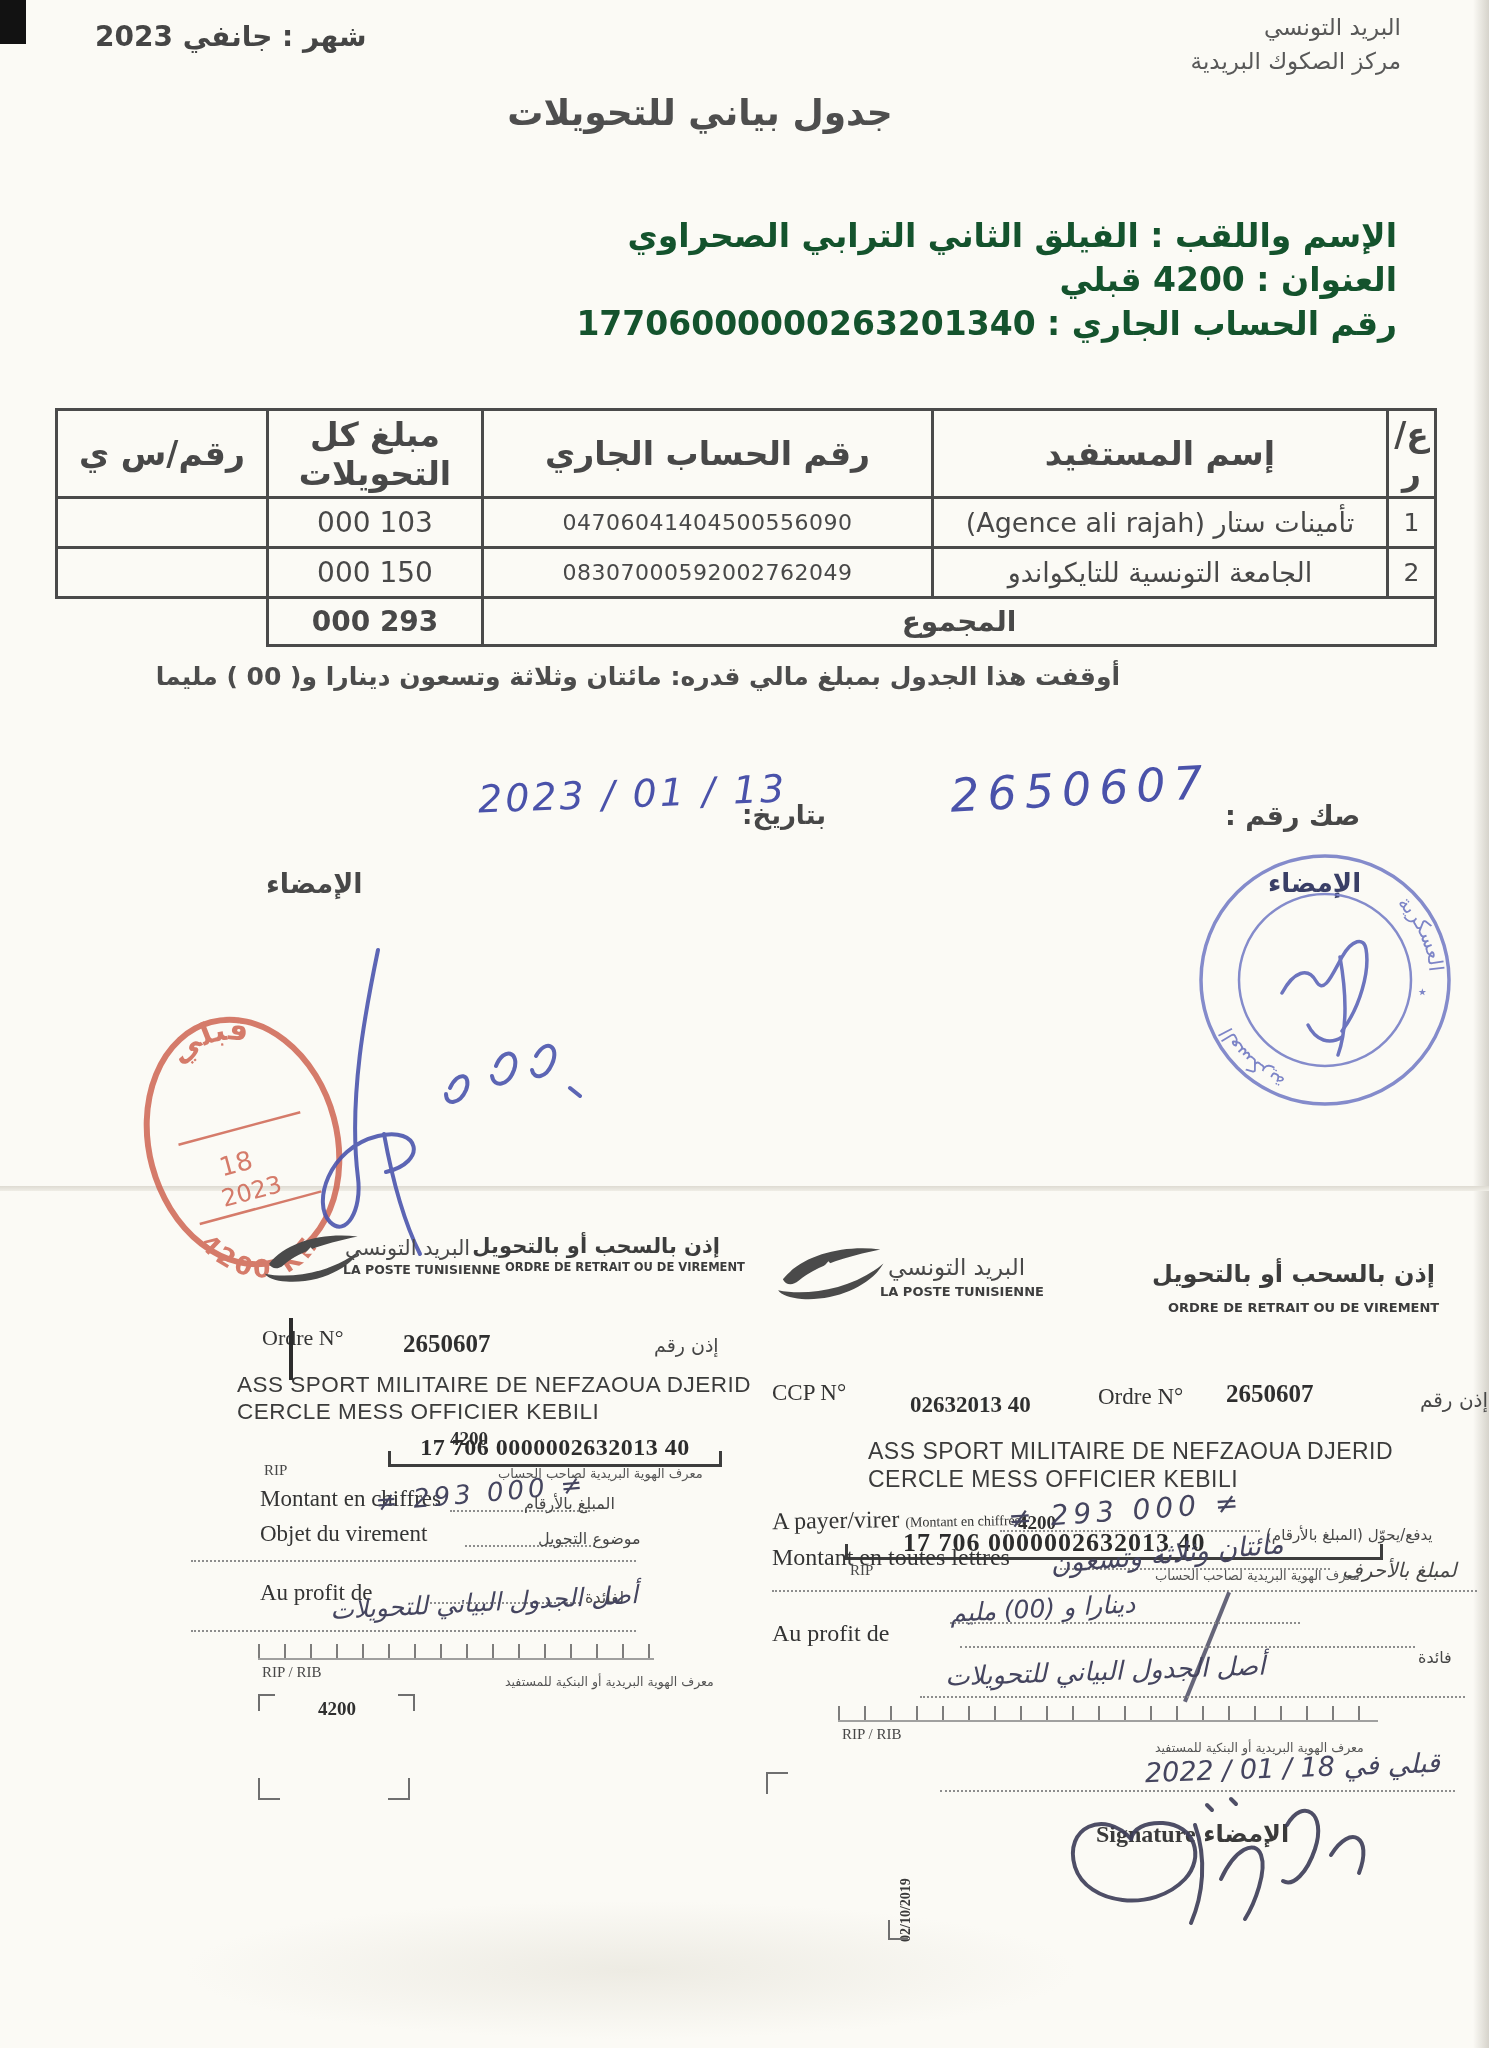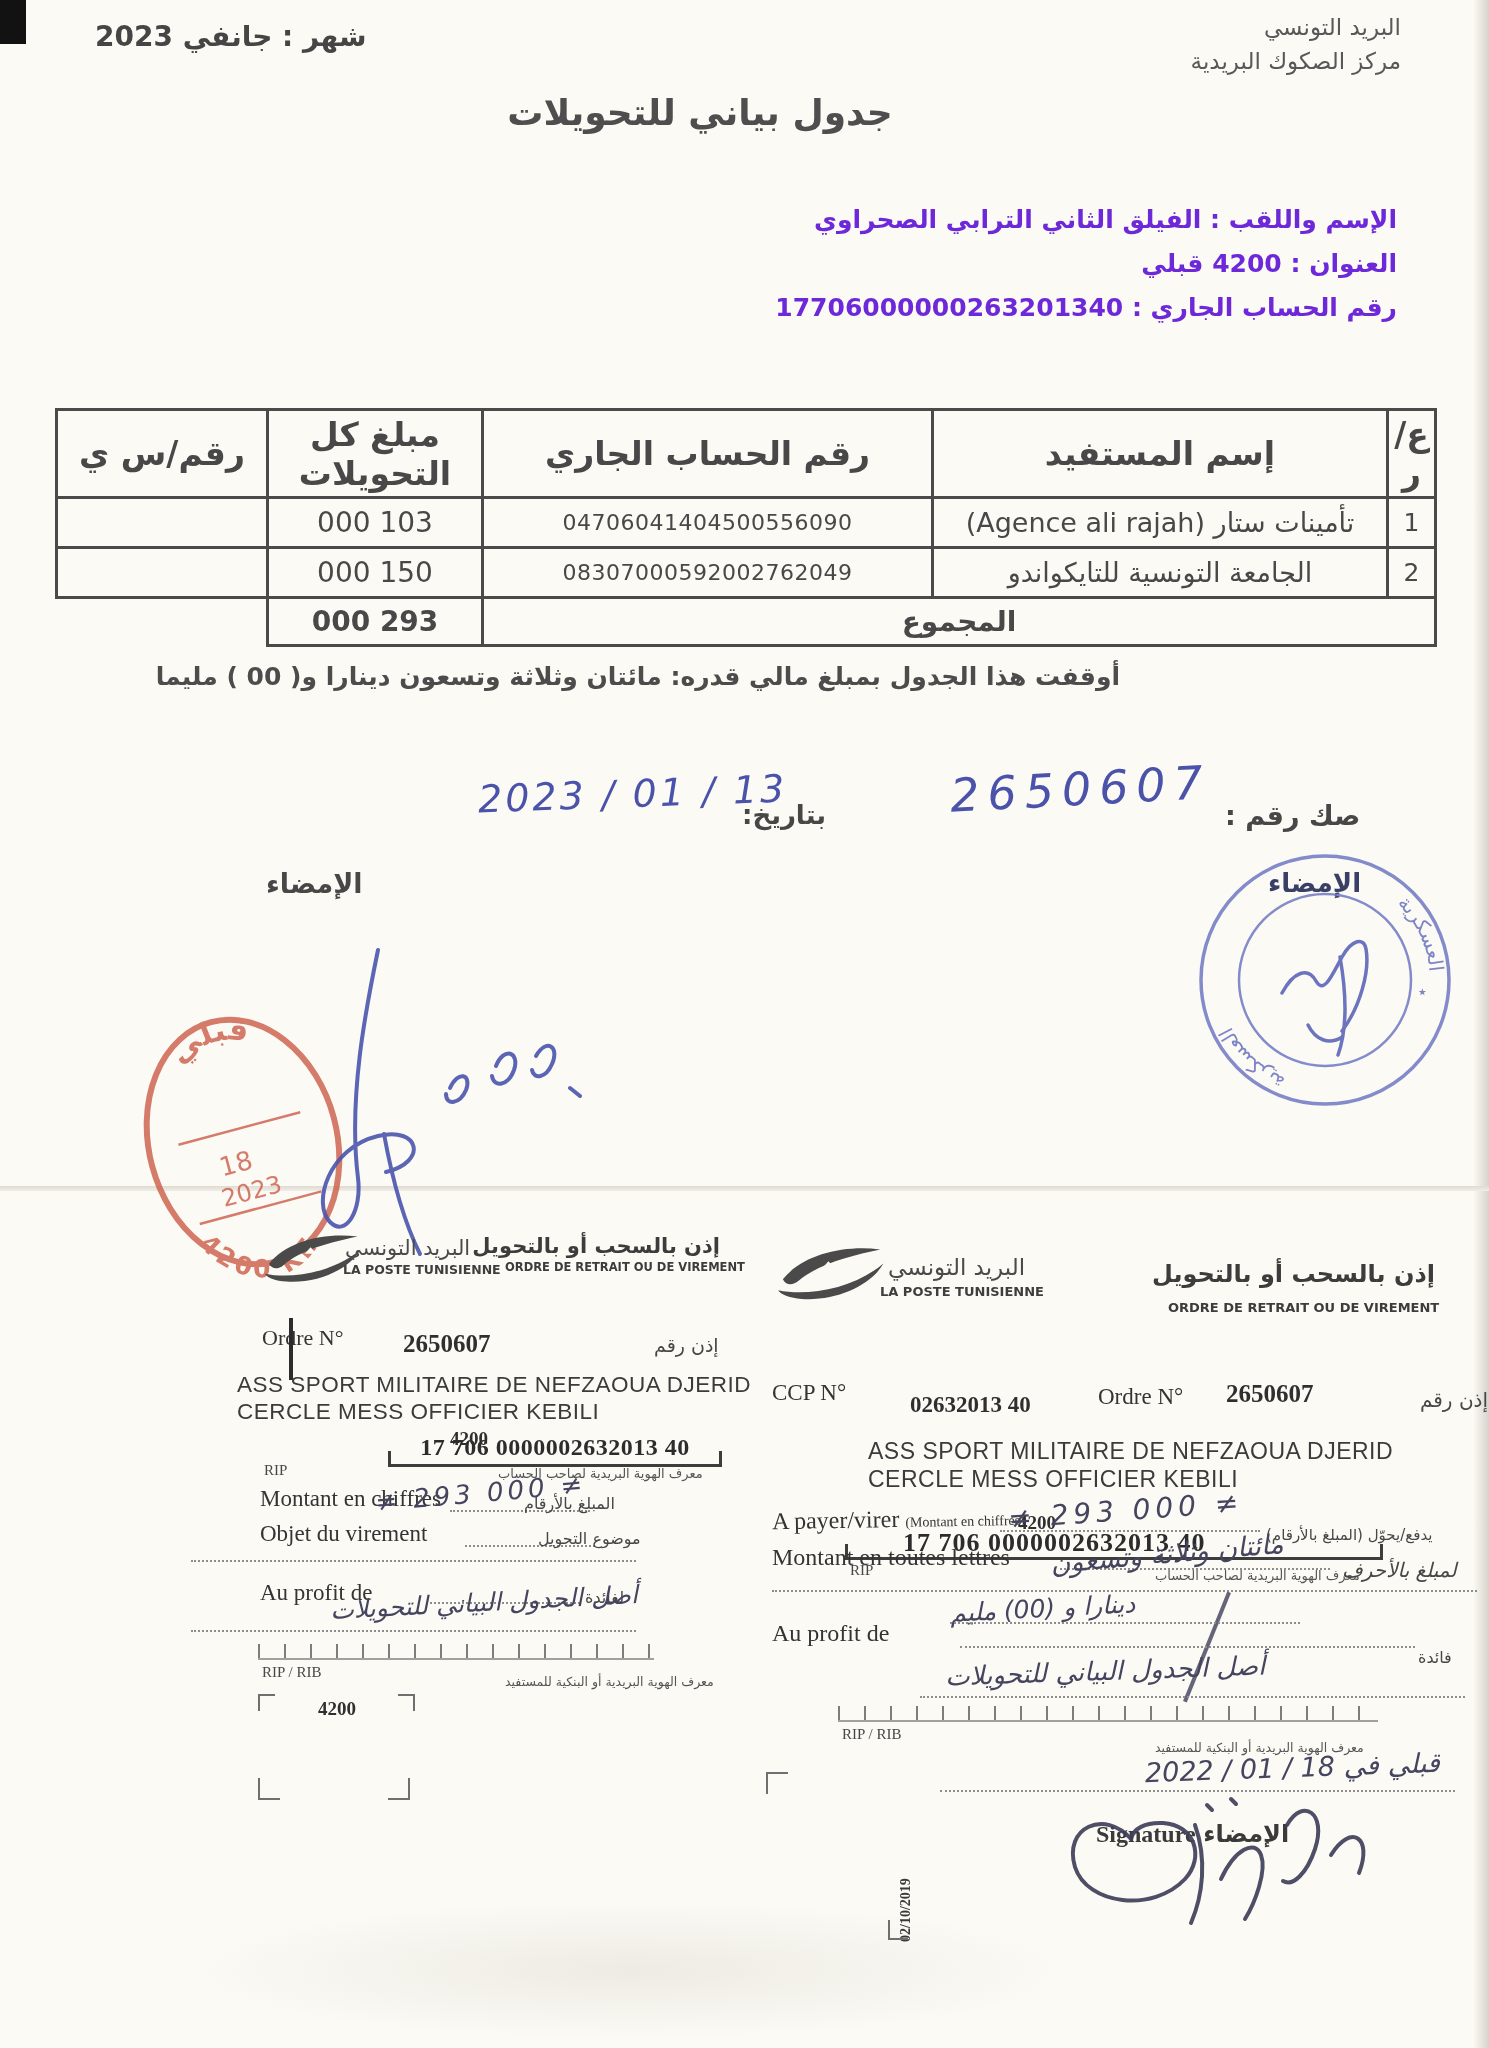--- a/index.html
+++ b/index.html
@@ -52,21 +52,21 @@
 
   <div class="abs ar b ink nw" style="left:95px;top:20px;font-size:28px;">شهر : جانفي  2023</div>
 
   <div class="abs ar" style="right:88px;top:10px;text-align:right;font-size:23px;color:#585858;line-height:34px;">
     <div>البريد التونسي</div>
     <div>مركز الصكوك البريدية</div>
   </div>
 
   <div class="abs ar b nw" style="left:500px;top:92px;width:400px;text-align:center;font-size:36px;color:#4e4e4e;letter-spacing:1px;">جدول بياني للتحويلات</div>
 
-  <div class="abs ar b" style="right:92px;top:198px;text-align:right;font-size:25px;line-height:44px;color:#6d28d9;">
+  <div class="abs ar b" style="right:92px;top:214px;text-align:right;font-size:33px;line-height:44px;color:#14532d;">
     <div class="nw">الإسم واللقب : الفيلق الثاني الترابي الصحراوي</div>
     <div class="nw">العنوان : 4200 قبلي</div>
     <div class="nw">رقم الحساب الجاري : 17706000000263201340</div>
   </div>
 
   <table class="xfer ar" dir="rtl">
     <colgroup>
         <col style="width:48px">
         <col style="width:455px">
         <col style="width:450px">

